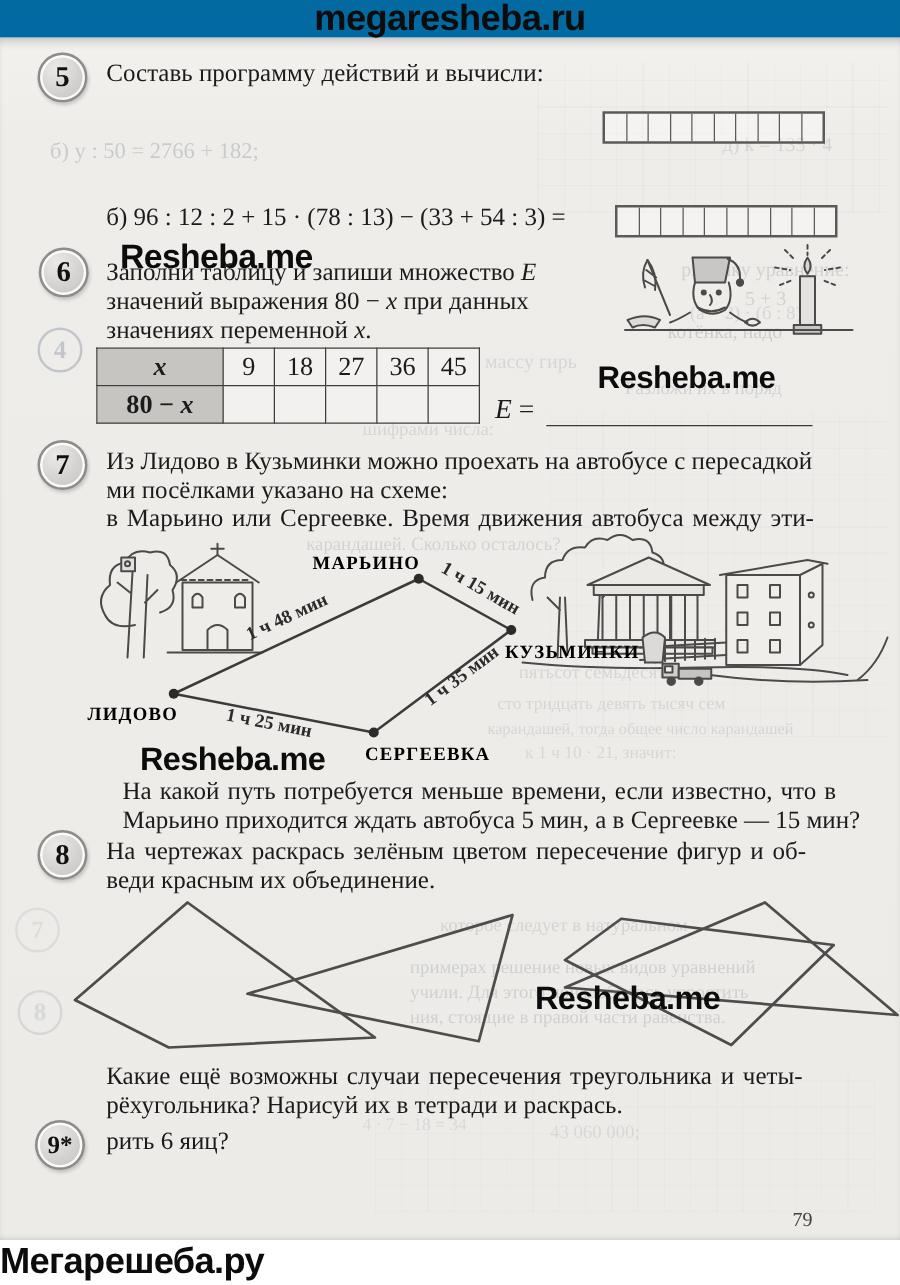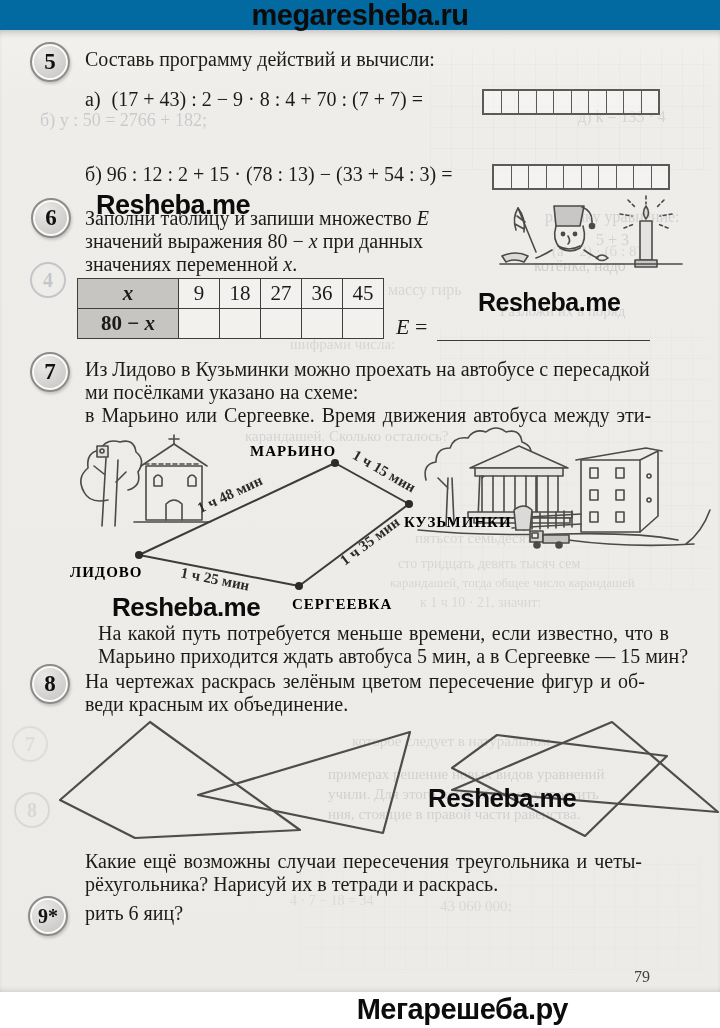--- a/index.html
+++ b/index.html
@@ -5,21 +5,21 @@
   html,body{margin:0;padding:0;background:#fff;}
   #page{position:relative;width:720px;height:1028px;background:#ffffff;overflow:hidden;
         font-family:"Liberation Serif",serif;color:#1b1b1b;}
   
   #paper{position:absolute;left:0;top:30px;width:720px;height:962px;
          background:linear-gradient(180deg,#f3f1ee 0%,#efedea 8%,#eeecE9 55%,#edebe8 100%);
          box-shadow:inset 0 7px 9px -6px rgba(0,0,0,.28), inset 0 -4px 6px -4px rgba(0,0,0,.18);}
   .abs{position:absolute;}
   .wm{font-family:"Liberation Sans",sans-serif;font-weight:bold;color:#0c0c0c;letter-spacing:-0.5px;}
   #wm-top{left:0;top:0px;width:720px;height:30px;text-align:center;font-size:29px;line-height:30px;background:#0369a1;}
-  #wm-bottom{left:0;top:992px;width:568px;height:36px;text-align:right;font-size:29px;line-height:34px;background:#fff;}
+  #wm-bottom{left:0;top:992px;width:568px;height:36px;text-align:left;font-size:29px;line-height:34px;background:#fff;}
   .tasknum{position:absolute;width:36px;height:36px;border-radius:50%;
            background:radial-gradient(circle at 35% 30%,#eceae8 0%,#d4d2d0 55%,#c3c1bf 100%);
            border:2px solid #8e8c8a;box-shadow:inset 0 0 0 2px #fbfaf9,1px 2px 3px rgba(0,0,0,.18);
            display:flex;align-items:center;justify-content:center;
            font:bold 23px "Liberation Serif",serif;color:#111;}
   .line{display:block;line-height:23px;}
   .para{position:absolute;font-size:20px;line-height:23px;}
   .expr{position:absolute;font-size:20px;white-space:nowrap;}
   .cells{position:absolute;display:flex;border:2px solid #5c5a58;background:rgba(255,255,255,.35);}
   .cells span{width:16.5px;height:22px;border-right:1.5px solid #5c5a58;}
@@ -80,24 +80,20 @@
       <div class="gcirc" style="left: 14px; top: 792px; font-size: 20px; opacity: 0.14;">8</div>
     </div>
 
   <div id="wm-top" class="abs wm">megaresheba.ru</div>
 
   <div class="tasknum" style="left:30px;top:42px;">
     <span>5</span>
   </div>
   <div class="para" style="left:85px;top:48px;">Составь программу действий и вычисли:</div>
 
-  <div class="expr" style="left:85px;top:88px;">
-    <span>а)</span>
-    <span style="margin-left:6px;">(17 + 43) : 2 − 9 · 8 : 4 + 70 : (7 + 7) =</span>
-  </div>
   <div class="cells" style="left:482px;top:89px;">
     <span></span>
       <span></span>
       <span></span>
       <span></span>
       <span></span>
       <span></span>
       <span></span>
       <span></span>
       <span></span>

